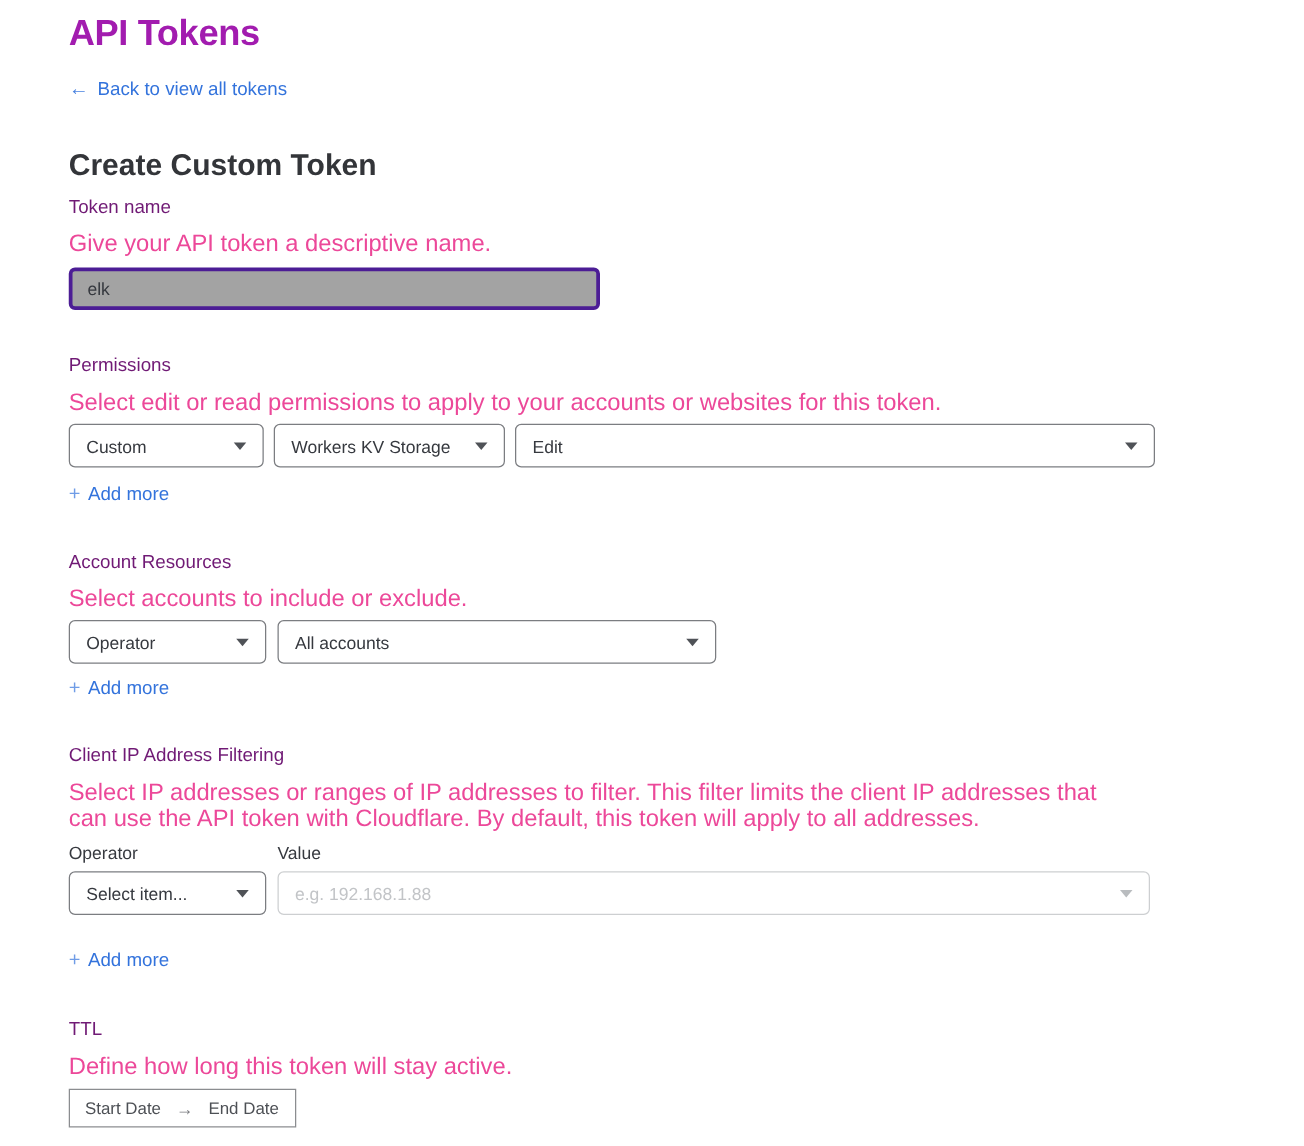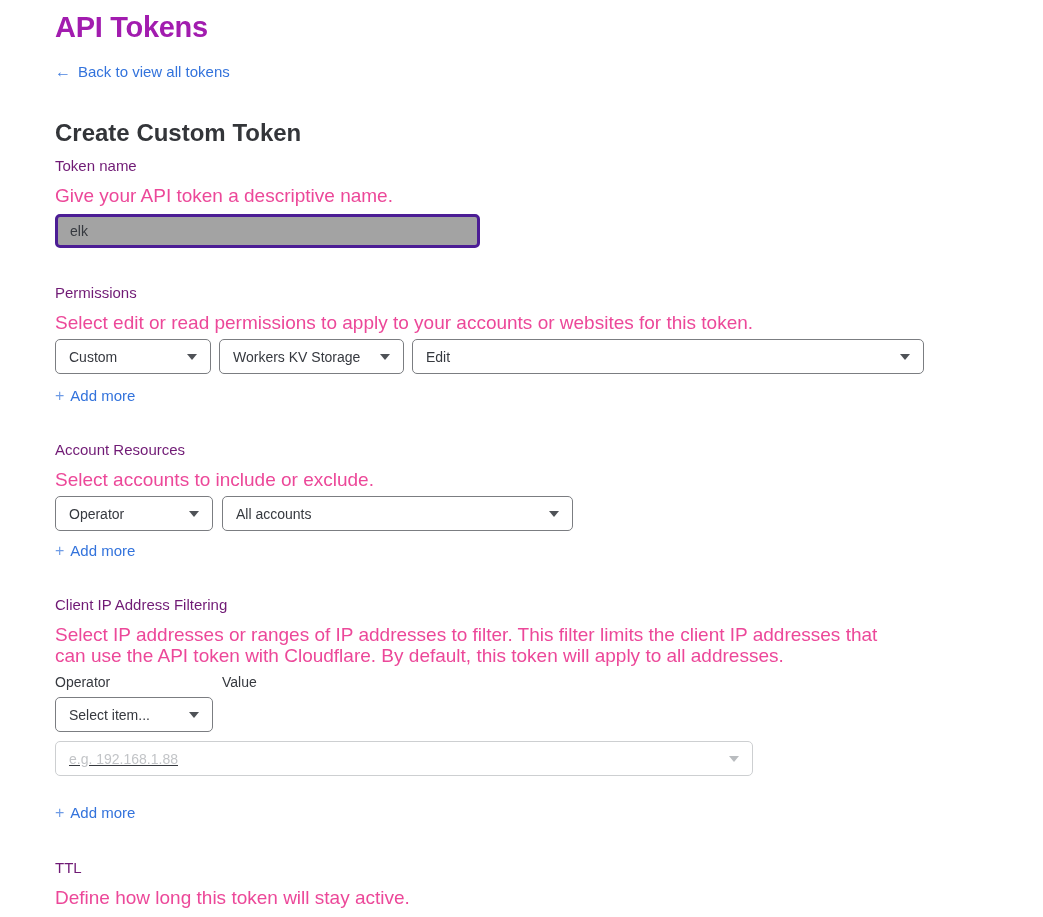--- a/index.html
+++ b/index.html
@@ -46,21 +46,21 @@
   .select {
     height: 35px; border: 1px solid #7b7d81; border-radius: 5px; background: #fff;
     display: flex; align-items: center; justify-content: space-between;
     padding: 0 13px; font-size: 14px; color: #36393f; cursor: pointer;
   }
   .chevron {
     width: 0; height: 0; flex: none; margin-left: 8px;
     border-left: 5px solid transparent; border-right: 5px solid transparent;
     border-top: 6px solid #4f5257;
   }
-  .select.disabled { border-color: #cdcfd1; cursor: default; text-decoration: underline; }
+  .select.disabled { border-color: #cdcfd1; cursor: default; }
   .select.disabled .chevron { border-top-color: #b9bcbf; }
   .ghost-input {
     border: none; outline: none; background: transparent; flex: 1;
     font-family: "Liberation Sans", sans-serif; font-size: 14px; color: #36393f;
     padding: 0; min-width: 0;
   }
   .ghost-input::placeholder { color: #c2c4c7; opacity: 1; }
 
   .w-scope { width: 156px; }
   .w-resource { width: 185px; }
@@ -153,32 +153,37 @@
     <span>Add more</span>
   </a></span>
 
   
   <div class="field-label mt-section">Client IP Address Filtering</div>
   <div class="field-desc desc-narrow">Select IP addresses or ranges of IP addresses to filter. This filter limits the client IP addresses that can use the API token with Cloudflare. By default, this token will apply to all addresses.</div>
   <div class="col-labels">
     <div class="col1 col-label">Operator</div>
     <div class="col-label">Value</div>
   </div>
-  <div class="select-row" style="gap:9px; margin-top:7px;flex-direction:column;">
+  <div class="select-row" style="gap:9px; margin-top:7px;">
     <div class="select w-operator">
       <span>Select item...</span>
       <span class="chevron"></span>
     </div>
     <div class="select disabled w-value">
       <input class="ghost-input" type="text" disabled="" placeholder="e.g. 192.168.1.88" style="">
       <span class="chevron"></span>
     </div>
   </div>
   <span class="add-wrap"><a class="add-more mt-add-lg">
     <span class="plus">+</span>
     <span>Add more</span>
   </a></span>
 
   
   <div class="field-label" style="margin-top:38px;">TTL</div>
   <div class="field-desc">Define how long this token will stay active.</div>
+  <div class="date-range">
+    <span>Start Date</span>
+    <span class="range-arrow">→</span>
+    <span>End Date</span>
+  </div>
 
 </div>
 
 </body></html>

